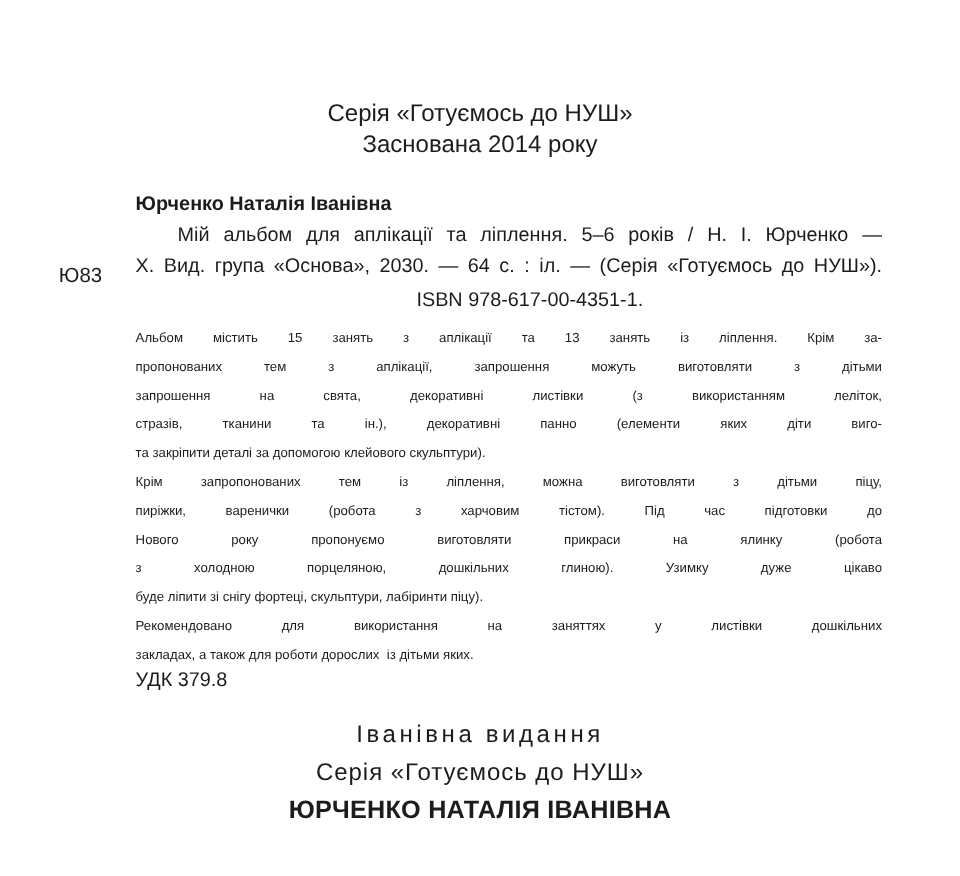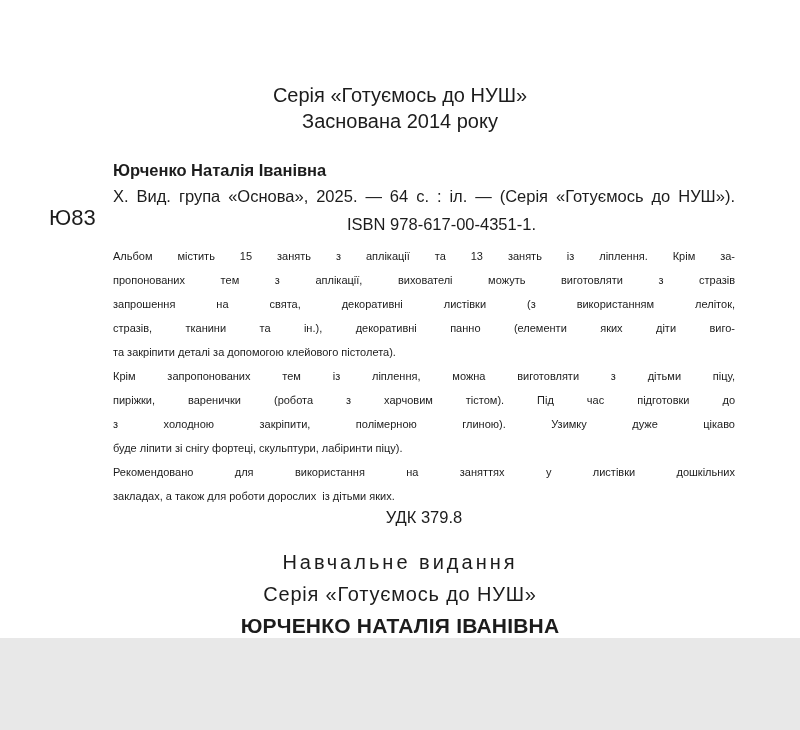--- a/index.html
+++ b/index.html
@@ -1,18 +1,18 @@
 <!DOCTYPE html>
 <html><head>
 <meta charset="utf-8">
 <style>
   html, body { margin: 0; padding: 0; background: #e8e8e8; }
   .page {
     width: 800px;
-    height: 638px;
+    height: 730px;
     margin: 0 auto;
     background: #ffffff;
     color: #1c1c1c;
     font-family: "Liberation Sans", sans-serif;
     position: relative;
     overflow: hidden;
   }
   .series-head {
     padding-top: 82px;
     text-align: center;
@@ -22,35 +22,35 @@
   .biblio {
     position: relative;
     margin: 23px 65px 0 113px;
     font-size: 16.5px;
     line-height: 26px;
   }
   .biblio .author { font-weight: bold; }
   .author-mark {
     position: absolute;
     left: -64px;
-    top: 48px;
-    font-size: 22px;
+    top: 60px;
+    font-size: 17px;
   }
   .jline { text-align: justify; text-align-last: justify; }
   .indent { text-indent: 35px; text-align: center; }
   .isbn-line { margin-top: 2px; }
   .annotation {
     margin: 7px 65px 0 113px;
     font-size: 11px;
     line-height: 24px;
   }
   .ann-line:not(.jline) { white-space: pre-wrap; }
   .udk-line {
     margin: -3px 65px 0 113px;
-    text-align: center;
+    text-align: left;
     font-size: 16.5px;
     line-height: 24px;
   }
   .footer { text-align: center; margin-top: 22px; }
   .f1 { font-size: 20px; line-height: 22px; letter-spacing: 3px; }
   .f2 { font-size: 20px; line-height: 22px; letter-spacing: 0.8px; margin-top: 10px; }
   .f3 { font-size: 21px; line-height: 24px; font-weight: bold; letter-spacing: 0.2px; margin-top: 9px; }
 </style>
 </head>
 <body>
@@ -58,39 +58,41 @@
 <div class="page">
 
   <div class="series-head">
     <div>Серія «Готуємось до НУШ»</div>
     <div>Заснована 2014 року</div>
   </div>
 
   <div class="biblio">
     <span class="author-mark">Ю83</span>
     <div class="author">Юрченко Наталія Іванівна</div>
-    <div class="jline">Х. Вид. група «Основа», 2025. — 64 с. : іл. — (Серія «Готуємось до НУШ»).</div>
+    <div class="jline indent">Мій альбом для аплікації та ліплення. 5–6 років / Н. І. Юрченко —</div>
+    <div class="jline">Х. Вид. група «Основа», 2030. — 64 с. : іл. — (Серія «Готуємось до НУШ»).</div>
     <div class="indent isbn-line">ISBN 978-617-00-4351-1.</div>
   </div>
 
   <div class="annotation">
       <div class="ann-line jline">Альбом містить 15 занять з аплікації та 13 занять із ліплення. Крім за-</div>
-      <div class="ann-line jline">пропонованих тем з аплікації, вихователі можуть виготовляти з стразів</div>
+      <div class="ann-line jline">пропонованих тем з аплікації, запрошення можуть виготовляти з дітьми</div>
       <div class="ann-line jline">запрошення на свята, декоративні листівки (з використанням леліток,</div>
       <div class="ann-line jline">стразів, тканини та ін.), декоративні панно (елементи яких діти виго-</div>
-      <div class="ann-line">та закріпити деталі за допомогою клейового пістолета).</div>
+      <div class="ann-line">та закріпити деталі за допомогою клейового скульптури).</div>
       <div class="ann-line jline">Крім запропонованих тем із ліплення, можна виготовляти з дітьми піцу,</div>
       <div class="ann-line jline">пиріжки, варенички (робота з харчовим тістом). Під час підготовки до</div>
-      <div class="ann-line jline">з холодною закріпити, полімерною глиною). Узимку дуже цікаво</div>
+      <div class="ann-line jline">Нового року пропонуємо виготовляти прикраси на ялинку (робота</div>
+      <div class="ann-line jline">з холодною порцеляною, дошкільних глиною). Узимку дуже цікаво</div>
       <div class="ann-line">буде ліпити зі снігу фортеці, скульптури, лабіринти піцу).</div>
       <div class="ann-line jline">Рекомендовано для використання на заняттях у листівки дошкільних</div>
       <div class="ann-line">закладах, а також для роботи дорослих  із дітьми яких.</div>
     </div>
 
   <div class="udk-line">УДК 379.8</div>
 
   <div class="footer">
-    <div class="f1">Навчальне видання</div>
+    <div class="f1">Іванівна видання</div>
     <div class="f2">Серія «Готуємось до НУШ»</div>
     <div class="f3">ЮРЧЕНКО НАТАЛІЯ ІВАНІВНА</div>
   </div>
 
 </div>
 
 </body></html>

